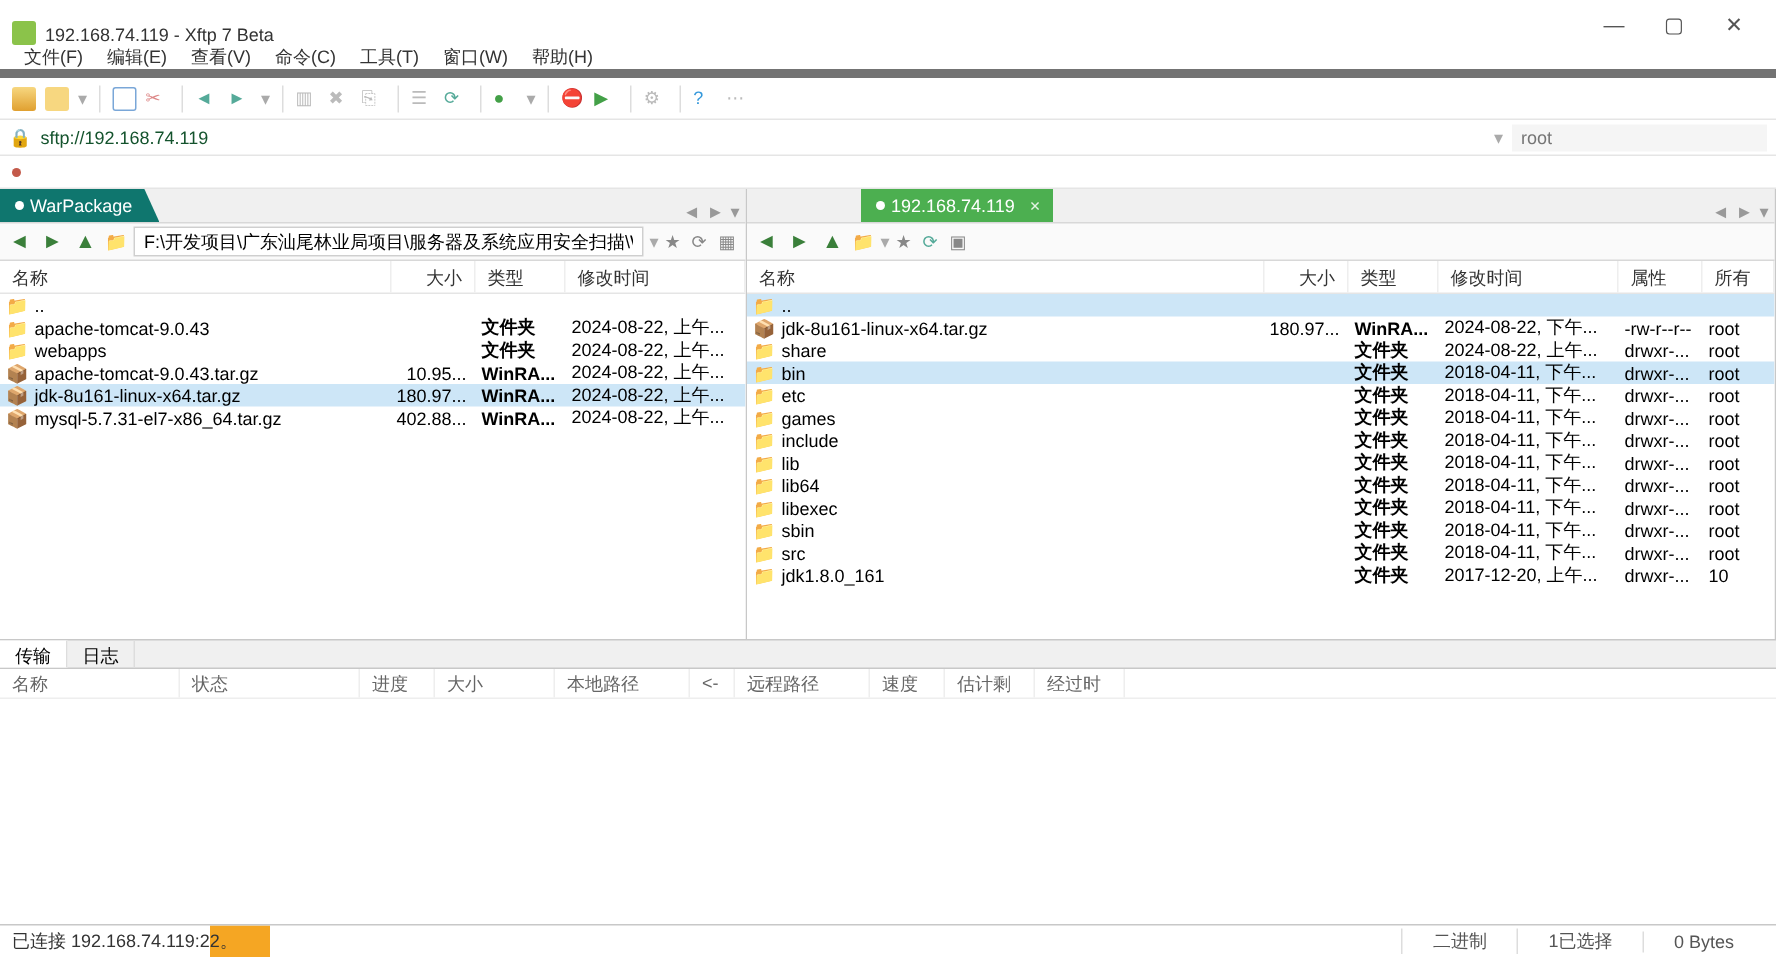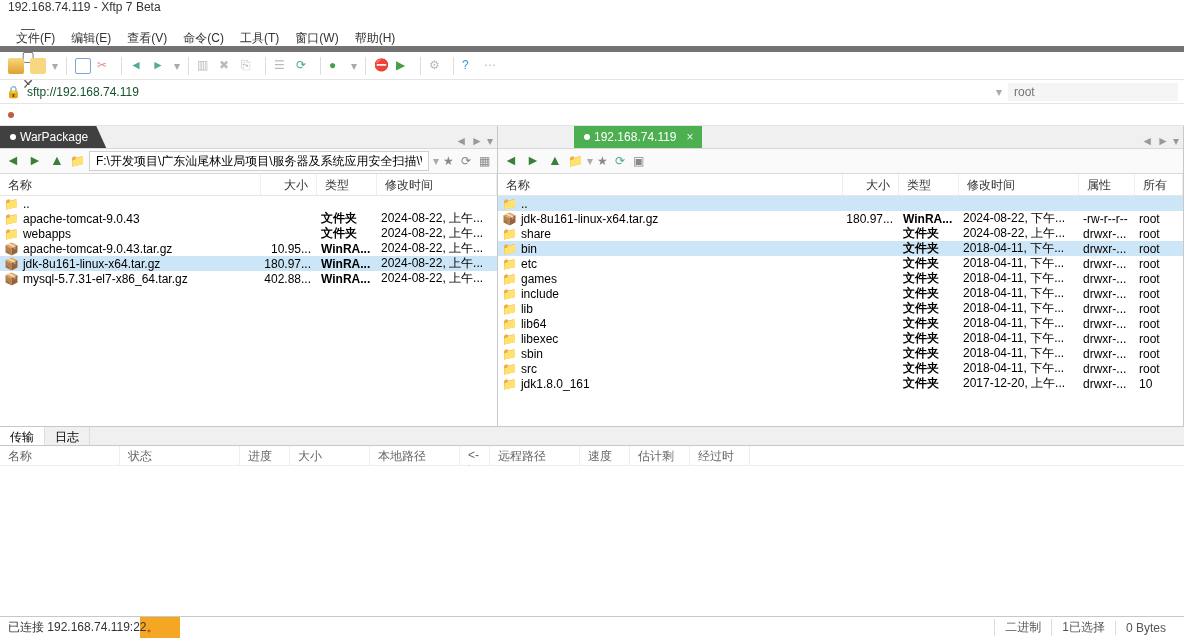--- a/index.html
+++ b/index.html
@@ -1,38 +1,38 @@
 <!DOCTYPE html>
 <html><head>
 <meta charset="utf-8">
 <style>
 * { margin: 0; padding: 0; box-sizing: border-box; font-family: "Microsoft YaHei", "Segoe UI", sans-serif; font-size: 12px; }
 body { background: #fff; width: 1184px; height: 638px; overflow: hidden; display: flex; flex-direction: column; }
-.titlebar { height: 30px; display: flex; align-items: flex-start; padding: 0 8px; background: #fff; flex-direction: column; }
+.titlebar { height: 30px; display: flex; align-items: flex-end; padding: 0 8px; background: #fff; }
 .titlebar .app-icon { width: 16px; height: 16px; background: #8bc34a; border-radius: 2px; margin-right: 6px; }
 .titlebar .title { flex: 1; color: #333; }
 .titlebar .win-btn { width: 40px; height: 28px; text-align: center; line-height: 28px; font-size: 14px; color: #555; cursor: pointer; }
 .menubar { height: 22px; display: flex; align-items: center; padding: 0 8px; border-bottom: 6px solid #737373; }
 .menubar span { padding: 2px 8px; color: #333; cursor: pointer; }
 .toolbar { height: 28px; display: flex; align-items: center; padding: 0 8px; gap: 6px; border-bottom: 1px solid #e5e5e5; }
 .tb-ico { width: 16px; height: 16px; display: inline-block; cursor: pointer; }
 .tb-sep { width: 1px; height: 18px; background: #ddd; margin: 0 2px; }
 .addrbar { height: 24px; display: flex; align-items: center; padding: 0 6px; border-bottom: 1px solid #e5e5e5; gap: 6px; }
 .addrbar .lock { color: #d89c3a; }
 .addrbar .addr-input { flex: 1; border: none; outline: none; color: #14532d; }
 .addrbar .cred { width: 170px; border: none; padding: 2px 6px; color: #999; background: #f5f5f5; }
 .hint { height: 22px; display: flex; align-items: center; padding: 0 8px; color: #c35a4a; border-bottom: 1px solid #e5e5e5; }
 .hint .dot { width: 6px; height: 6px; background: #c35a4a; border-radius: 50%; margin-right: 6px; }
 .panes { flex: 1; display: flex; }
 .pane { display: flex; flex-direction: column; border-right: 1px solid #c8c8c8; }
 .pane.left { width: 498px; }
 .pane.right { flex: 1; }
 .tabbar { height: 22px; background: #f0f0f0; display: flex; align-items: flex-end; position: relative; }
 .tab { height: 22px; padding: 0 10px; display: flex; align-items: center; gap: 4px; font-size: 11px; cursor: pointer; }
-.tab.grey { background: #404040; color: #fff; clip-path: polygon(0 0, calc(100% - 10px) 0, 100% 100%, 0 100%); padding-right: 18px; }
+.tab.grey { background: #0f766e; color: #fff; clip-path: polygon(0 0, calc(100% - 10px) 0, 100% 100%, 0 100%); padding-right: 18px; }
 .tab.green { background: #4caf50; color: #fff; padding-right: 8px; margin-left: 76px; }
 .tab .dot { width: 6px; height: 6px; border-radius: 50%; background: #fff; }
 .tab .x { margin-left: 6px; opacity: 0.85; }
 .tabbar .nav { margin-left: auto; display: flex; gap: 4px; padding-right: 4px; color: #999; }
 .pathbar { height: 26px; display: flex; align-items: center; padding: 0 4px; gap: 4px; border-top: 1px solid #d8d8d8; border-bottom: 1px solid #d8d8d8; background: #fafafa; }
 .pathbar .nav-ico { width: 18px; height: 18px; text-align: center; color: #3a7f3a; cursor: pointer; font-size: 14px; }
 .pathbar .folder-ico { color: #f0c04a; }
 .pathbar input { flex: 1; border: 1px solid #cfcfcf; padding: 2px 6px; background: #fff; outline: none; }
 .pathbar .small-ico { width: 14px; color: #888; cursor: pointer; }
 .listhdr { height: 22px; display: flex; background: #fff; border-bottom: 1px solid #e5e5e5; }
@@ -55,21 +55,21 @@
 .ico-fld { color: #f0c04a; }
 .ico-arc { color: #c0392b; }
 .logtabs { height: 20px; background: #f0f0f0; display: flex; border-top: 1px solid #c8c8c8; border-bottom: 1px solid #c8c8c8; }
 .logtabs span { padding: 2px 10px; cursor: pointer; border-right: 1px solid #ddd; }
 .logtabs span.act { background: #fff; }
 .xferhdr { height: 20px; display: flex; border-bottom: 1px solid #eee; }
 .xferhdr > div { padding: 2px 8px; border-right: 1px solid #eee; color: #666; }
 .xferarea { height: 150px; background: #fff; }
 .statusbar { height: 22px; background: linear-gradient(90deg,#fff 0,#fff 140px,#f5a623 140px,#f5a623 180px,#fff 180px); display: flex; align-items: center; padding: 0 8px; border-top: 1px solid #c8c8c8; }
 .statusbar .left { flex: 1; color: #333; }
-.statusbar .seg { padding: 0 10px; border-left: 1px solid #ddd; color: #555; }
+.statusbar .seg { padding: 0 20px; border-left: 1px solid #ddd; color: #555; }
 </style>
 </head>
 <body>
 
 <div class="titlebar">
   <div class="app-icon"></div>
   <div class="title">192.168.74.119 - Xftp 7 Beta</div>
   <div class="win-btn">—</div>
   <div class="win-btn">▢</div>
   <div class="win-btn">✕</div>

